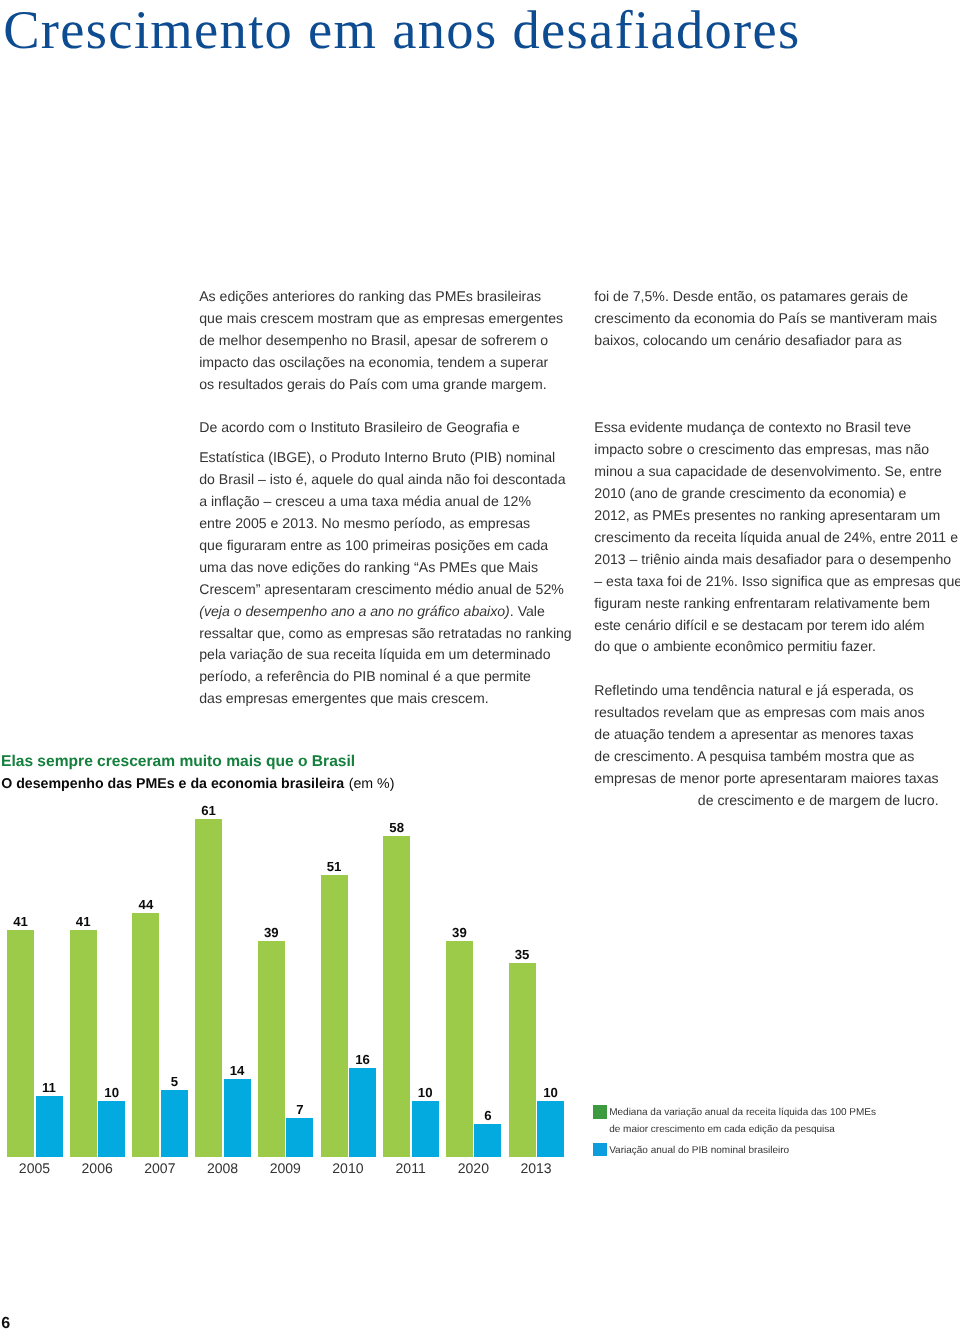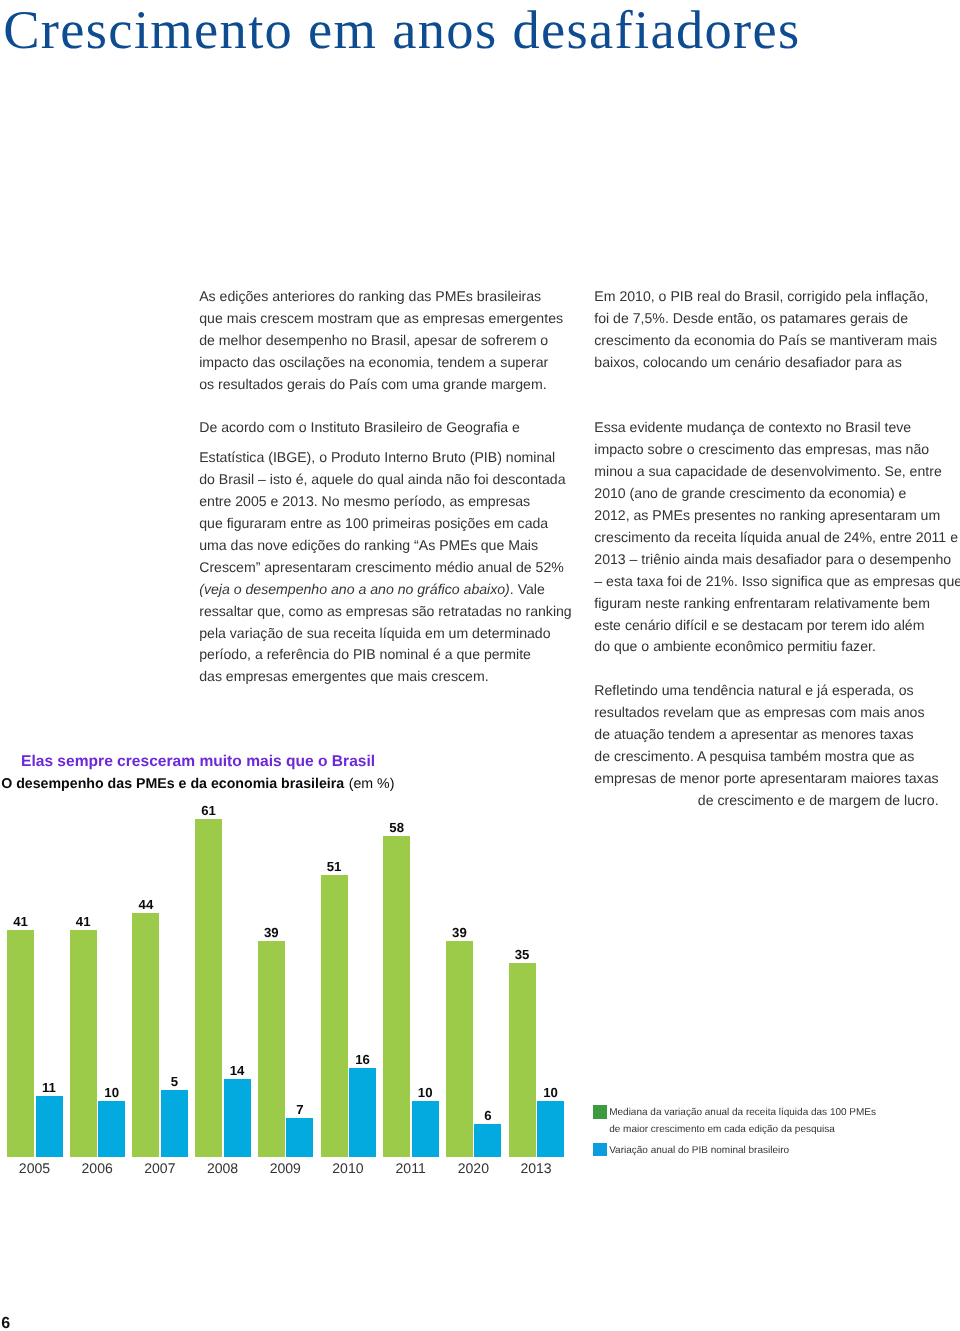--- a/index.html
+++ b/index.html
@@ -15,21 +15,21 @@
 
   
   .col{position:absolute;font-size:14.12px;line-height:21.9px;color:#333333;}
   #colL{left:199.2px;top:0px;width:380px;}
   #colR{left:594.3px;top:0px;width:380px;}
   .col .par{margin:0;padding:0;}
   .col i{font-style:italic;}
 
   
   #h1{position:absolute;left:1.0px;top:754.3px;font-size:15.58px;line-height:15.58px;
-      font-weight:bold;color:#6d28d9;white-space:nowrap;padding-left:20px;}
+      font-weight:bold;color:#15803d;white-space:nowrap;}
   #h2{position:absolute;left:1.2px;top:776.7px;font-size:14.2px;line-height:14.2px;
       font-weight:bold;color:#0b0b0b;white-space:nowrap;}
   #h2 .unit{font-weight:normal;margin-left:4.5px;}
 
   
   #chart{position:absolute;left:0;top:0;width:600px;height:1331px;}
   .bar{position:absolute;}
   .vlab{position:absolute;font-size:13.2px;line-height:13.2px;font-weight:bold;
         color:#0b0b0b;text-align:center;white-space:nowrap;}
   .ylab{position:absolute;font-size:14.05px;line-height:14px;color:#333333;
@@ -57,34 +57,34 @@
         <span style="display: block;">As edições anteriores do ranking das PMEs brasileiras</span>
         <span style="display: block;">que mais crescem mostram que as empresas emergentes</span>
         <span style="display: block;">de melhor desempenho no Brasil, apesar de sofrerem o</span>
         <span style="display: block;">impacto das oscilações na economia, tendem a superar</span>
         <span style="display: block;">os resultados gerais do País com uma grande margem.</span>
       </div>
       <div class="par" style="position: absolute; left: 0px; top: 417.4px;">
         <span style="display: block;">De acordo com o Instituto Brasileiro de Geografia e</span>
         <span style="display: block; margin-top: 8px;">Estatística (IBGE), o Produto Interno Bruto (PIB) nominal</span>
         <span style="display: block;">do Brasil – isto é, aquele do qual ainda não foi descontada</span>
+        <span style="display: block;">a inflação – cresceu a uma taxa média anual de 12%</span>
         <span style="display: block;">entre 2005 e 2013. No mesmo período, as empresas</span>
         <span style="display: block;">que figuraram entre as 100 primeiras posições em cada</span>
         <span style="display: block;">uma das nove edições do ranking “As PMEs que Mais</span>
         <span style="display: block;">Crescem” apresentaram crescimento médio anual de 52%</span>
         <span style="display: block;"><i>(veja o desempenho ano a ano no gráfico abaixo)</i>. Vale</span>
         <span style="display: block;">ressaltar que, como as empresas são retratadas no ranking</span>
         <span style="display: block;">pela variação de sua receita líquida em um determinado</span>
         <span style="display: block;">período, a referência do PIB nominal é a que permite</span>
         <span style="display: block;">das empresas emergentes que mais crescem.</span>
       </div>
     </div>
   <div id="colR" class="col">
       <div class="par" style="position: absolute; left: 0px; top: 286px;">
-        <span style="display: block;">Em 2010, o PIB real do Brasil, corrigido pela inflação,</span>
         <span style="display: block;">foi de 7,5%. Desde então, os patamares gerais de</span>
         <span style="display: block;">crescimento da economia do País se mantiveram mais</span>
         <span style="display: block;">baixos, colocando um cenário desafiador para as</span>
       </div>
       <div class="par" style="position: absolute; left: 0px; top: 417.4px;">
         <span style="display: block;">Essa evidente mudança de contexto no Brasil teve</span>
         <span style="display: block;">impacto sobre o crescimento das empresas, mas não</span>
         <span style="display: block;">minou a sua capacidade de desenvolvimento. Se, entre</span>
         <span style="display: block;">2010 (ano de grande crescimento da economia) e</span>
         <span style="display: block;">2012, as PMEs presentes no ranking apresentaram um</span>

